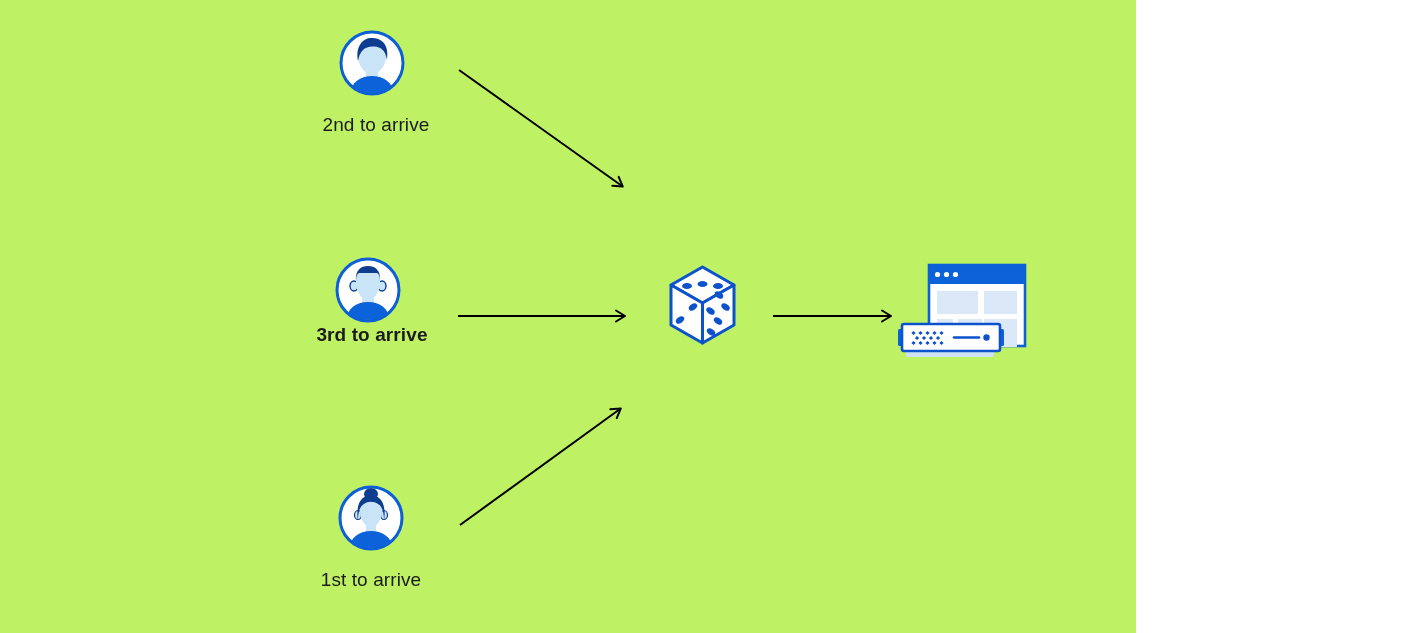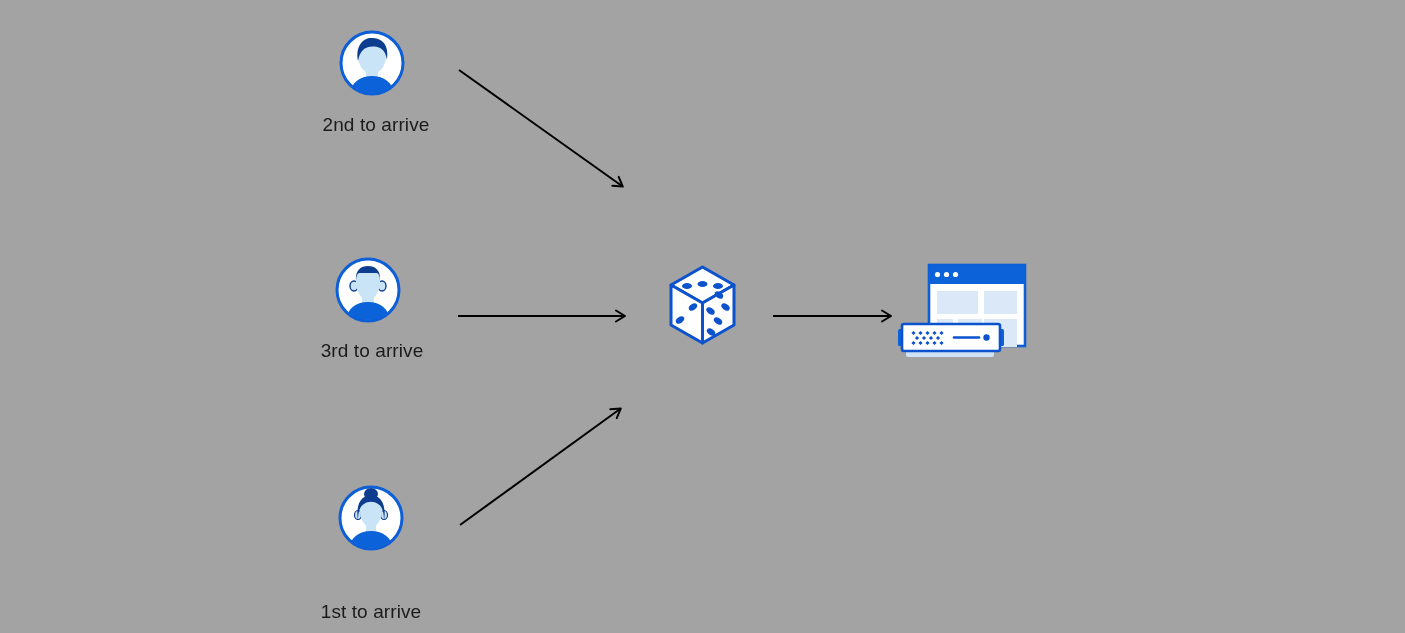--- a/index.html
+++ b/index.html
@@ -3,23 +3,23 @@
 <meta charset="utf-8">
 <style>
   html, body {
     margin: 0;
     padding: 0;
     background: #ffffff;
     font-family: "Liberation Sans", sans-serif;
   }
   #canvas {
     position: relative;
-    width: 1405px;
+    width: 1136px;
     height: 633px;
-    background: #a3a3a3;
+    background: #bef264;
     overflow: hidden;
   }
   .abs { position: absolute; }
   .node-label {
     position: absolute;
     width: 180px;
     text-align: center;
     font-size: 19px;
     letter-spacing: 0.1px;
     color: #1b1b1b;
@@ -73,42 +73,42 @@
       <g clip-path="url(#clipB)">
         <ellipse cx="19" cy="29" rx="4" ry="5" fill="#c9e4f6" stroke="#0d3d8f" stroke-width="1.4"></ellipse>
         <ellipse cx="47" cy="29" rx="4" ry="5" fill="#c9e4f6" stroke="#0d3d8f" stroke-width="1.4"></ellipse>
         <rect x="27" y="33" width="12" height="13" fill="#c9e4f6"></rect>
         <path d="M33,45 C19,45 12,53 10,66 L56,66 C54,53 47,45 33,45 Z" fill="#0c63d9"></path>
         <path d="M33,12 C42,12 46,19 45,27 C44,36 39,43 33,43 C27,43 22,36 21,27 C20,19 24,12 33,12 Z" fill="#c9e4f6"></path>
         <path d="M21,24 C20,13 26,9 33,9 C40,9 46,13 45,24 C45,20 44,17 42,16 L24,16 C22,17 21,20 21,24 Z" fill="#0d3d8f"></path>
       </g>
     </svg>
   </div>
-  <div class="node-label" style="left:282px;top:340px;">3rd to arrive</div>
+  <div class="node-label" style="left:282px;top:324px;font-weight:bold;">3rd to arrive</div>
 
   <div class="abs" style="left:338px;top:485px;">
     <svg width="66" height="66" viewBox="0 0 66 66">
       <defs>
           <clipPath id="clipC">
             <circle cx="33" cy="33" r="30"></circle>
           </clipPath>
         </defs>
       <circle cx="33" cy="33" r="31" fill="#ffffff" stroke="#0c5fd6" stroke-width="3"></circle>
       <g clip-path="url(#clipC)">
         <ellipse cx="33" cy="9" rx="7" ry="6" fill="#0d3d8f"></ellipse>
         <ellipse cx="20" cy="30" rx="3.5" ry="4.5" fill="#c9e4f6" stroke="#0d3d8f" stroke-width="1.2"></ellipse>
         <ellipse cx="46" cy="30" rx="3.5" ry="4.5" fill="#c9e4f6" stroke="#0d3d8f" stroke-width="1.2"></ellipse>
         <rect x="28" y="33" width="10" height="14" fill="#c9e4f6"></rect>
         <path d="M33,46 C19,46 12,54 10,66 L56,66 C54,54 47,46 33,46 Z" fill="#0c63d9"></path>
         <path d="M33,12 C41,12 45,19 44,27 C43,36 38,43 33,43 C28,43 23,36 22,27 C21,19 25,12 33,12 Z" fill="#c9e4f6"></path>
         <path d="M20,36 C17,17 25,10 33,10 C41,10 49,17 46,36 C46,27 44,21 40,19 C36,16 30,16 26,19 C22,21 20,27 20,36 Z" fill="#0d3d8f"></path>
       </g>
     </svg>
   </div>
-  <div class="node-label" style="left:281px;top:569px;margin-top:32px;">1st to arrive</div>
+  <div class="node-label" style="left:281px;top:569px;">1st to arrive</div>
 
   <div class="abs" style="left:667px;top:264px;">
     <svg width="71" height="84" viewBox="0 0 71 84">
       <g fill="#ffffff" stroke="#0b52cc" stroke-width="3" stroke-linejoin="round">
         <path d="M35.5,3 L67,21 L35.5,39 L4,21 Z"></path>
         <path d="M4,21 L35.5,39 L35.5,79 L4,61 Z"></path>
         <path d="M67,21 L35.5,39 L35.5,79 L67,61 Z"></path>
       </g>
       <g fill="#0b52cc">
         <ellipse cx="20" cy="22" rx="5" ry="3"></ellipse>

